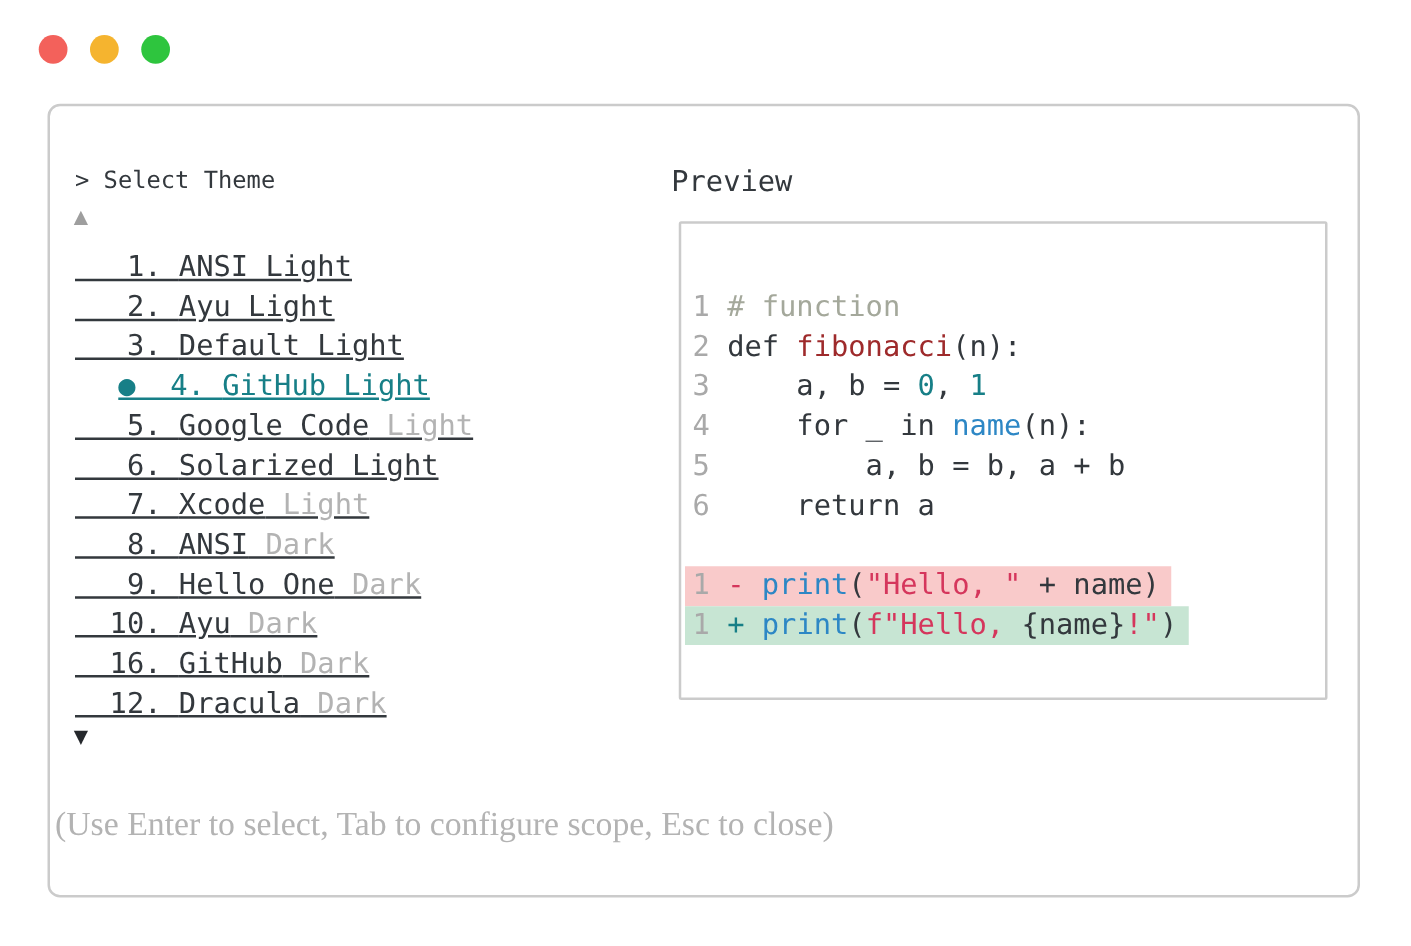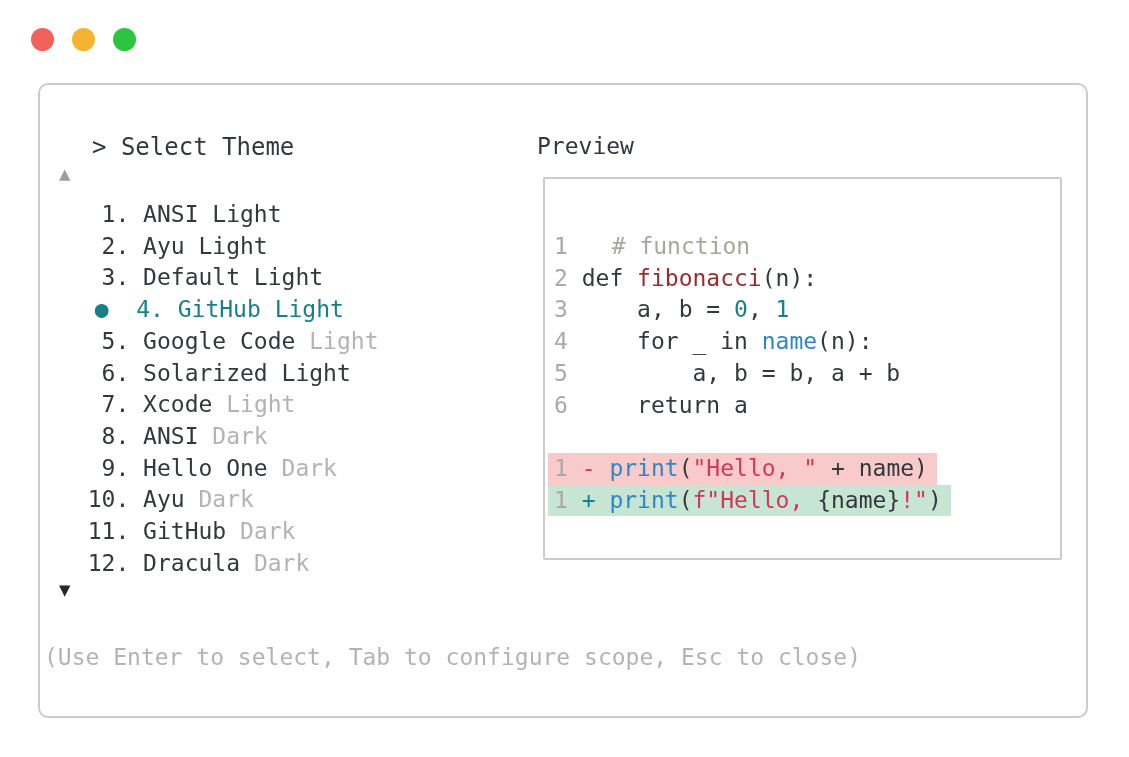--- a/index.html
+++ b/index.html
@@ -7,44 +7,44 @@
          font-family:"DejaVu Sans Mono","Liberation Mono",monospace;}
 
   
   .traffic{position:absolute;left:31px;top:28px;display:flex;gap:18px;}
   .light{width:23px;height:23px;border-radius:50%;}
 
   
   .panel{position:absolute;left:38px;top:83px;width:1050px;height:635px;box-sizing:border-box;
          border:2px solid var(--border-gray,#CBCBCB);border-radius:10px;background:#fff;}
 
-  .prompt{position:absolute;left:60px;top:133px;font-size:24px;color:var(--charcoal,#33383D);white-space:pre;margin-left:32px;}
+  .prompt{position:absolute;left:60px;top:133px;font-size:19px;color:var(--charcoal,#33383D);white-space:pre;}
   .scroll-up{position:absolute;left:59px;top:162px;font-size:19px;color:var(--arrow-up-gray,#9E9E9E);}
   .scroll-down{position:absolute;left:59px;top:578px;font-size:19px;color:var(--arrow-down-dark,#25282C);}
 
   .theme-list{position:absolute;left:60px;top:199px;font-size:23px;line-height:31.7px;}
-  .theme-row{white-space:pre;color:var(--charcoal,#33383D);cursor:default;}
+  .theme-row{white-space:pre;color:var(--charcoal,#33383D);cursor:default;text-decoration:underline;}
   .theme-row.selected{color:var(--accent-teal,#177F87);text-align:center;}
   .theme-row .suffix{color:var(--muted-gray,#B3B3B3);}
 
-  .footer{position:absolute;left:44px;top:644px;font-size:23px;color:var(--muted-gray,#B3B3B3);white-space:pre;}
+  .footer{position:absolute;left:44px;top:644px;font-size:27px;color:var(--muted-gray,#B3B3B3);white-space:pre;font-family:Liberation Serif, serif;}
 
   .preview-title{position:absolute;left:537px;top:133px;font-size:23px;color:var(--charcoal,#33383D);}
   .preview-box{position:absolute;left:543px;top:177px;width:519px;height:383px;box-sizing:border-box;
                border:2px solid var(--border-gray,#CBCBCB);border-radius:2px;background:#fff;}
 
   .code{position:absolute;left:554px;top:231px;font-size:23px;line-height:31.7px;}
   .code-line{white-space:pre;color:var(--charcoal,#33383D);}
   .code-line.diff{width:fit-content;padding:0 9px 0 6px;margin-left:-6px;}
   .code-line.diff-removed{background:var(--diff-removed-bg,#F9CACA);}
   .code-line.diff-added{background:var(--diff-added-bg,#C7E5D3);}
 
   .tok-lnum{color:var(--line-number-gray,#A9A9A9);}
   .tok-text{color:var(--charcoal,#33383D);}
-  .tok-comment{color:var(--comment-gray,#A4A89B);margin-left:30px;}
+  .tok-comment{color:var(--comment-gray,#A4A89B);}
   .tok-func{color:var(--function-red,#9E2A2B);text-align:right;}
   .tok-number{color:var(--accent-teal,#177F87);}
   .tok-builtin{color:var(--builtin-blue,#2D87C5);}
   .tok-string{color:var(--string-crimson,#D5365C);}
 </style>
 </head>
 <body>
 
 <div class="stage">
 
@@ -64,21 +64,21 @@
       <div class="theme-row"><span class="marker">   1. </span><span class="name">ANSI Light</span></div>
       <div class="theme-row"><span class="marker">   2. </span><span class="name">Ayu Light</span></div>
       <div class="theme-row"><span class="marker">   3. </span><span class="name">Default Light</span></div>
       <div class="theme-row selected"><span class="marker">●  4. </span><span class="name">GitHub Light</span></div>
       <div class="theme-row"><span class="marker">   5. </span><span class="name">Google Code</span><span class="suffix"> Light</span></div>
       <div class="theme-row"><span class="marker">   6. </span><span class="name">Solarized Light</span></div>
       <div class="theme-row"><span class="marker">   7. </span><span class="name">Xcode</span><span class="suffix"> Light</span></div>
       <div class="theme-row"><span class="marker">   8. </span><span class="name">ANSI</span><span class="suffix"> Dark</span></div>
       <div class="theme-row"><span class="marker">   9. </span><span class="name">Hello One</span><span class="suffix"> Dark</span></div>
       <div class="theme-row"><span class="marker">  10. </span><span class="name">Ayu</span><span class="suffix"> Dark</span></div>
-      <div class="theme-row"><span class="marker">  11. </span><span class="name">GitHub</span><span class="suffix"> Dark</span></div>
+      <div class="theme-row"><span class="marker">  16. </span><span class="name">GitHub</span><span class="suffix"> Dark</span></div>
       <div class="theme-row"><span class="marker">  12. </span><span class="name">Dracula</span><span class="suffix"> Dark</span></div>
     </div>
 
   <div class="scroll-down">▼</div>
 
   <div class="preview-title">Preview</div>
 
   <div class="preview-box"></div>
 
   <div class="code" id="code-block">

